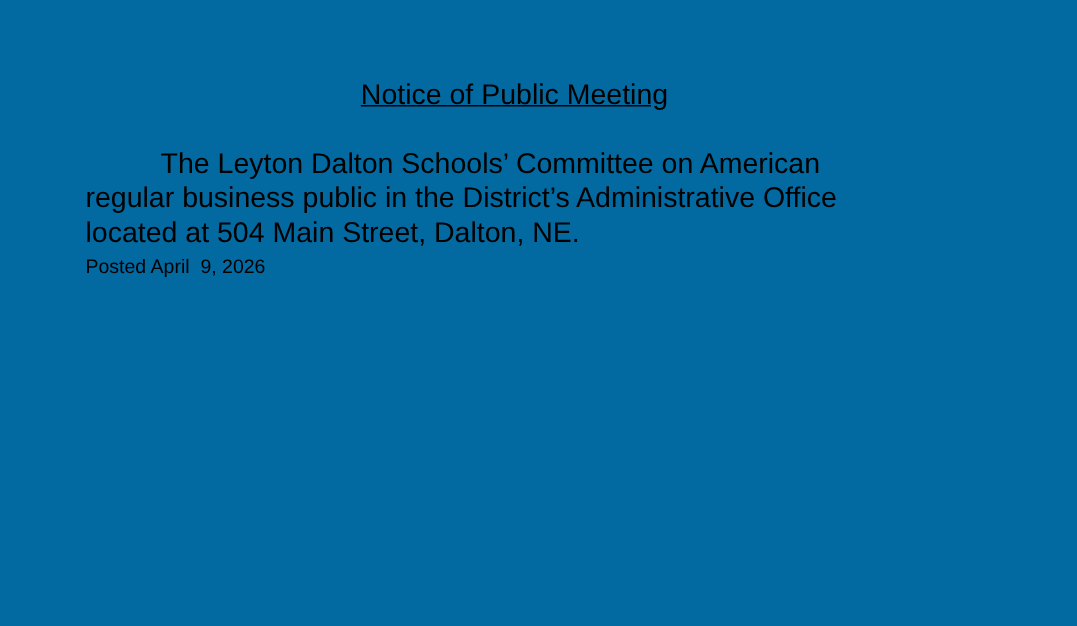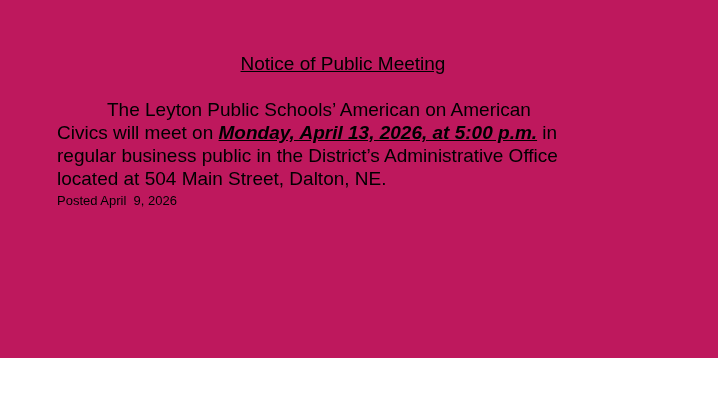--- a/index.html
+++ b/index.html
@@ -3,22 +3,22 @@
 <meta charset="utf-8">
 <style>
   html, body {
     margin: 0;
     padding: 0;
     background: #ffffff;
   }
   .page {
     position: relative;
     width: 718px;
-    height: 358px;
-    background: #be185d;
+    height: 417px;
+    background: #0369a1;
     overflow: hidden;
     font-family: "Liberation Sans", sans-serif;
     color: #000000;
   }
   .document {
     position: absolute;
     left: 57px;
     top: 52px;
     width: 572px;
     font-size: 19px;
@@ -56,22 +56,21 @@
 <body>
 
 <div class="page">
   <div class="document">
 
     <div class="title-line">Notice of Public Meeting</div>
 
     <div class="spacer-line"></div>
 
     <div>
-      <div class="text-line indented">The Leyton Public Schools’ American on American</div>
-      <div class="text-line"><span>Civics will meet on </span><span class="datetime-emphasis">Monday, April 13, 2026, at 5:00 p.m.</span><span> in</span></div>
+      <div class="text-line indented">The Leyton Dalton Schools’ Committee on American</div>
     </div>
 
     <div>
       <div class="text-line">regular business public in the District’s Administrative Office</div>
       <div class="text-line">located at 504 Main Street, Dalton, NE.</div>
     </div>
 
     <div class="posted-line">Posted April  9, 2026</div>
 
   </div>

